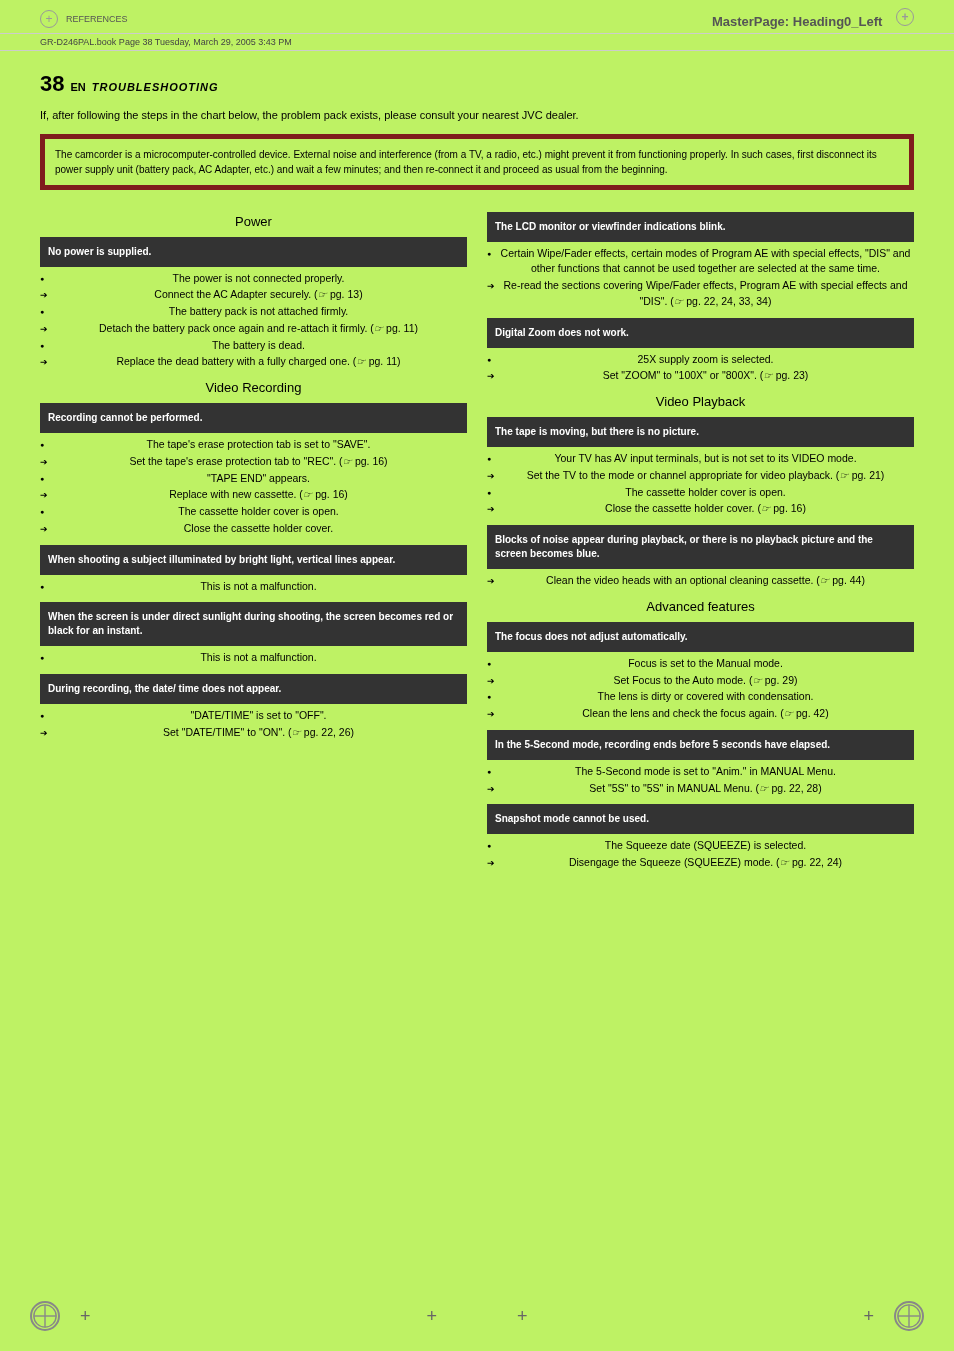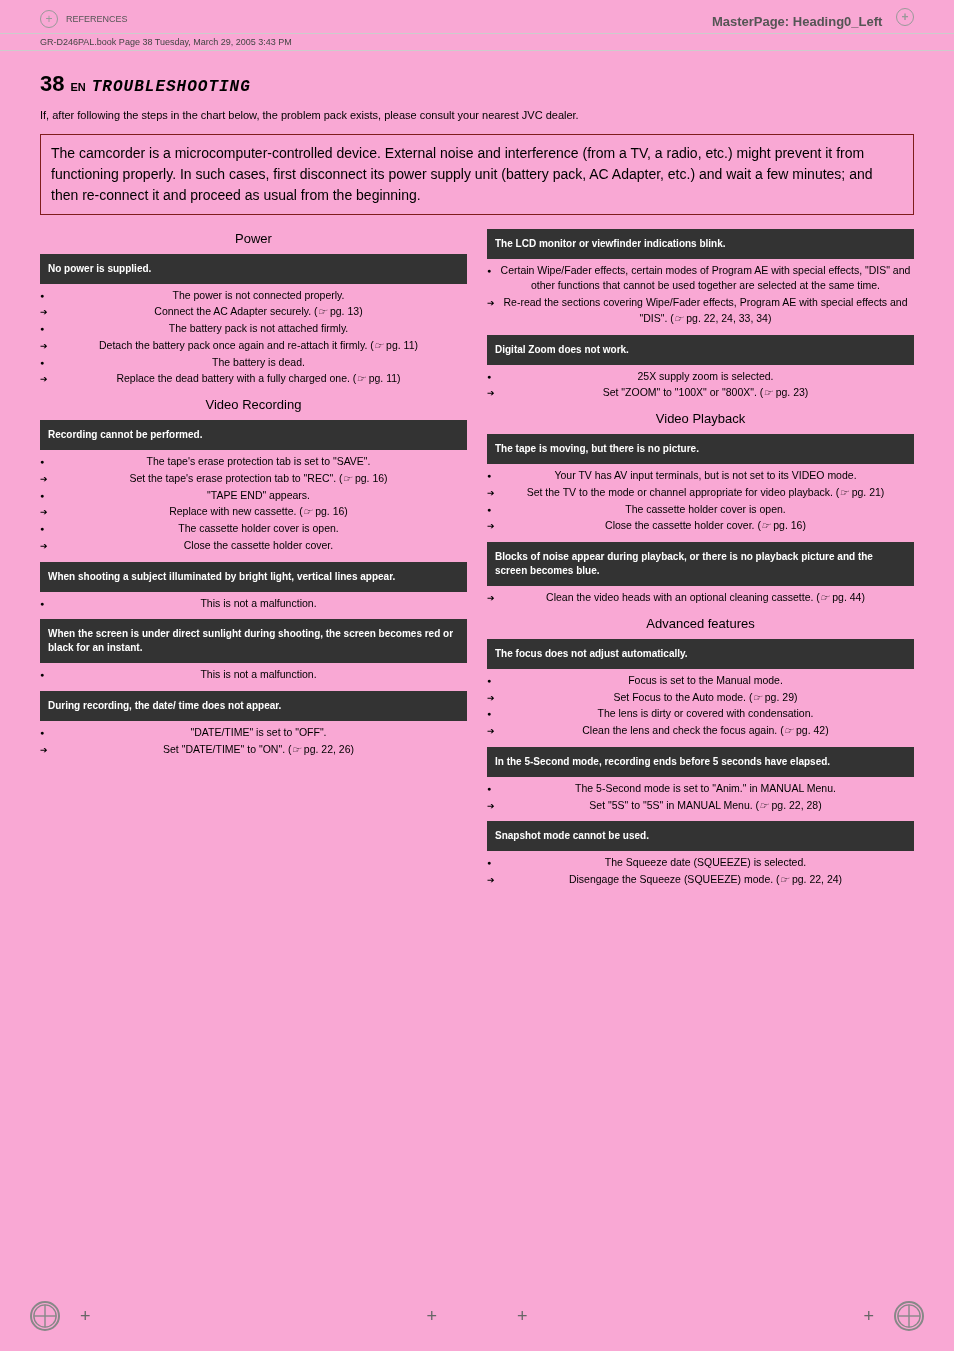--- a/index.html
+++ b/index.html
@@ -9,21 +9,21 @@
       font-size: 11px;
       color: #000;
       width: 954px;
       min-height: 1351px;
       position: relative;
     }
 
     .page-container {
       width: 954px;
       min-height: 1351px;
-      background: #f9a8d4;
+      background: #bef264;
       position: relative;
       padding: 0;
     }
 
     
     .top-bar {
       display: flex;
       justify-content: space-between;
       align-items: center;
       padding: 8px 40px 4px 40px;
@@ -81,40 +81,39 @@
       font-weight: bold;
       margin-right: 6px;
     }
     .page-en {
       font-size: 11px;
       font-weight: bold;
       margin-right: 6px;
       vertical-align: super;
     }
     .page-title {
-      font-size: 16px;
+      font-size: 11px;
       font-style: italic;
       font-weight: bold;
       letter-spacing: 1px;
-      font-family: Liberation Mono, monospace;
     }
 
     
     .intro-text {
       font-size: 11px;
       margin-bottom: 10px;
       line-height: 1.5;
     }
 
     
     .warning-box {
-      border: 1px solid #7f1d1d;
+      border: 5px solid #7f1d1d;
       padding: 8px 10px;
-      margin-bottom: 6px;
-      font-size: 14px;
+      margin-bottom: 14px;
+      font-size: 10px;
       line-height: 1.5;
     }
 
     
     .two-col {
       display: flex;
       gap: 20px;
     }
 
     .col-left {

